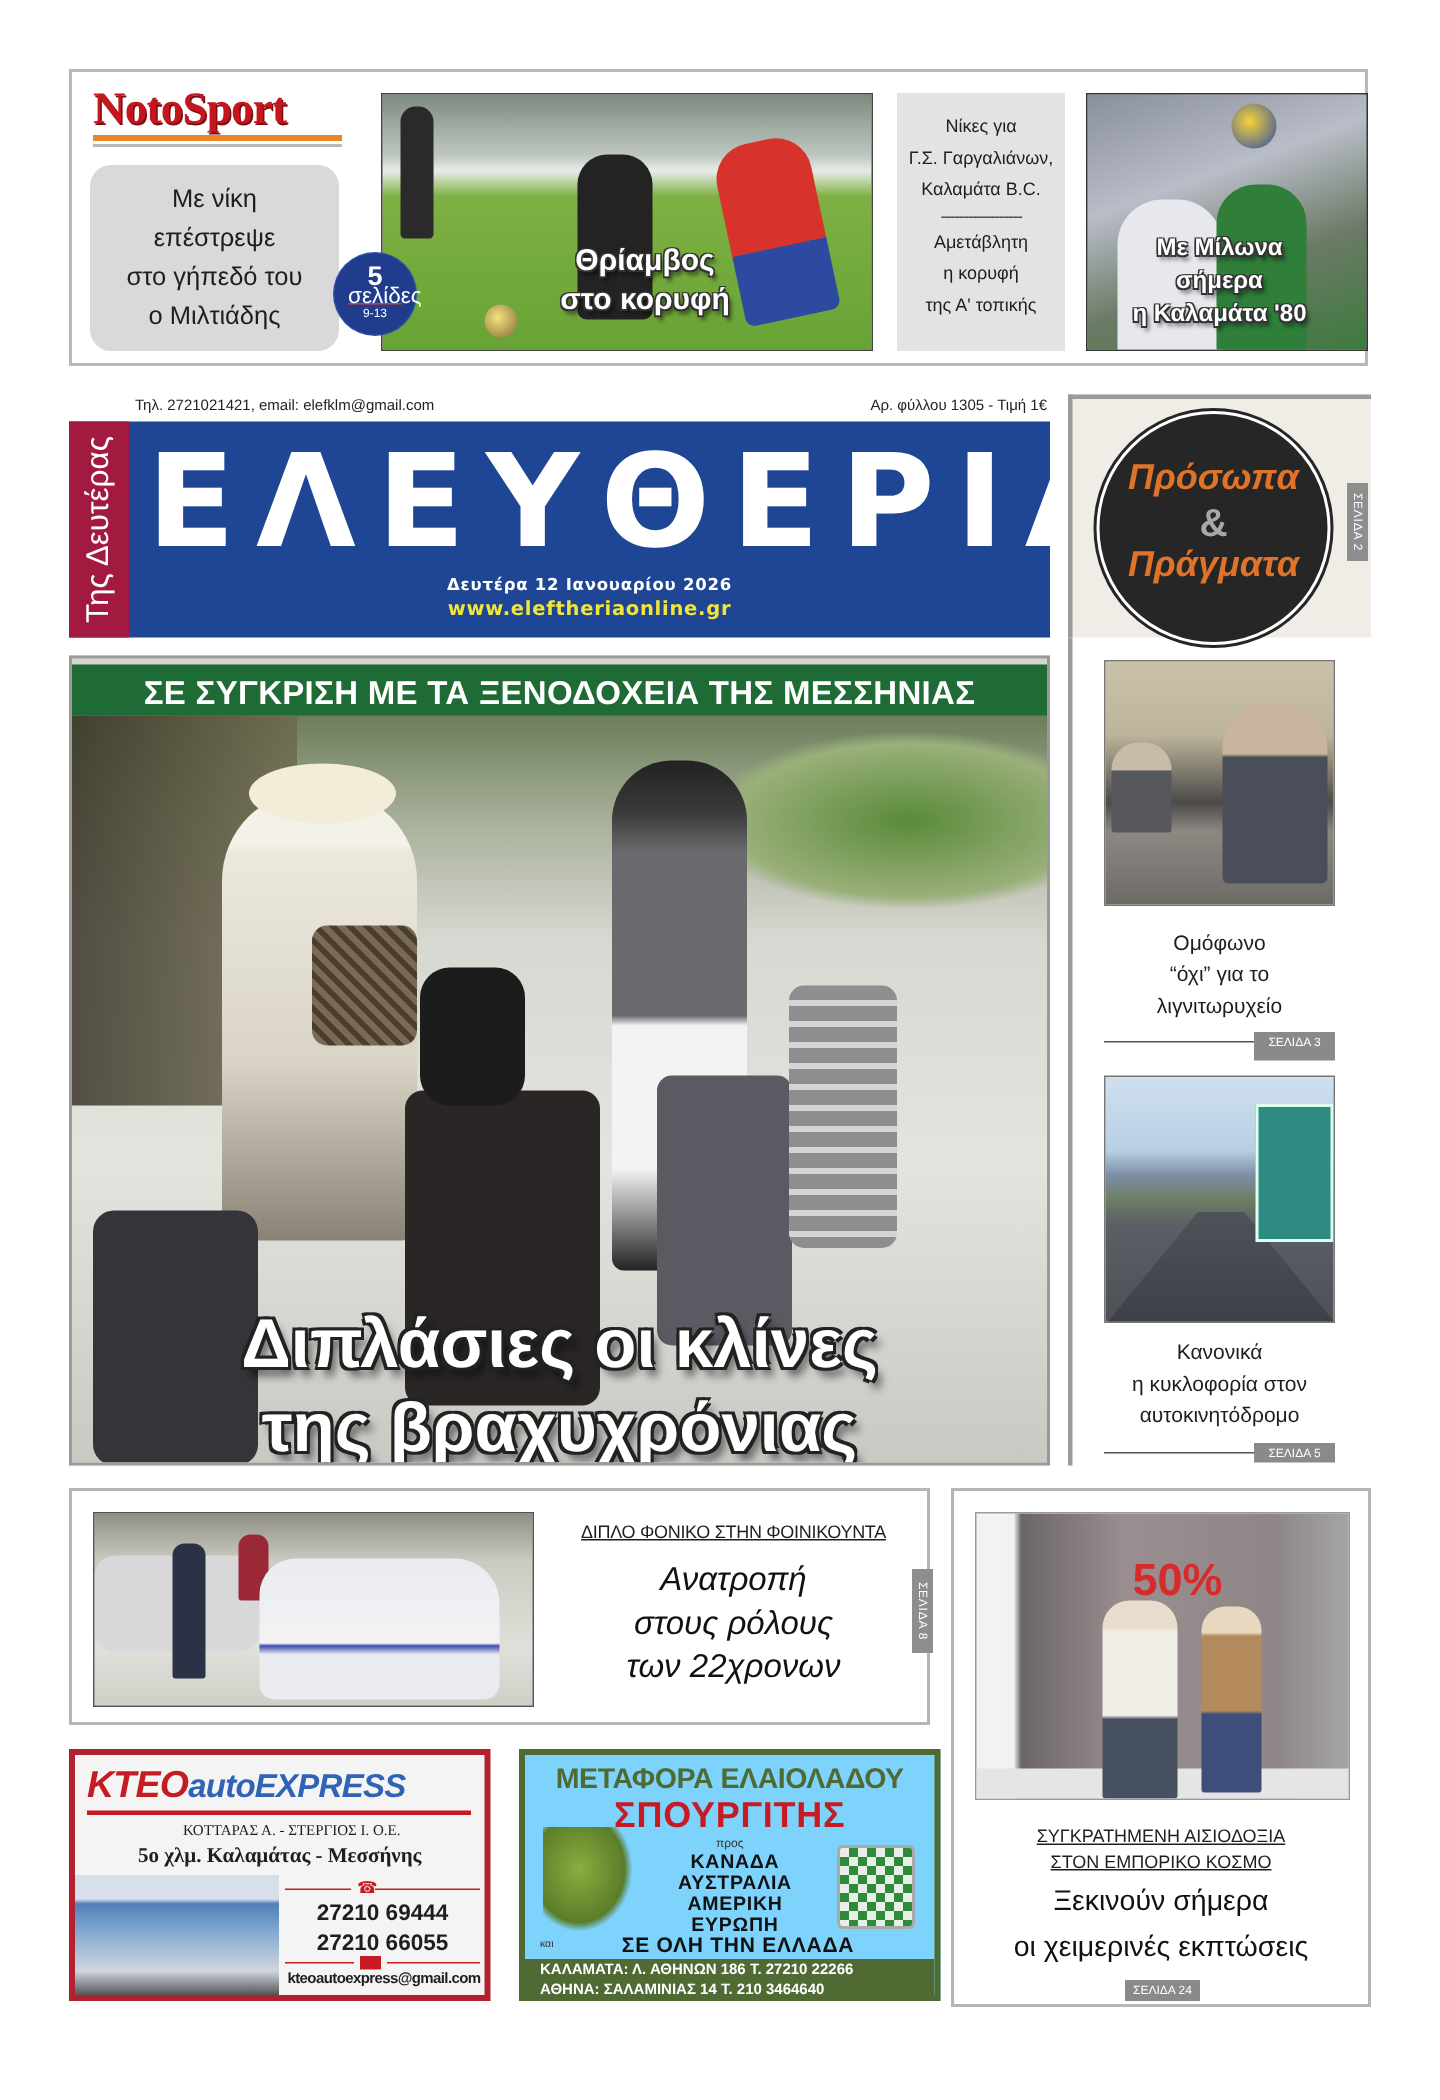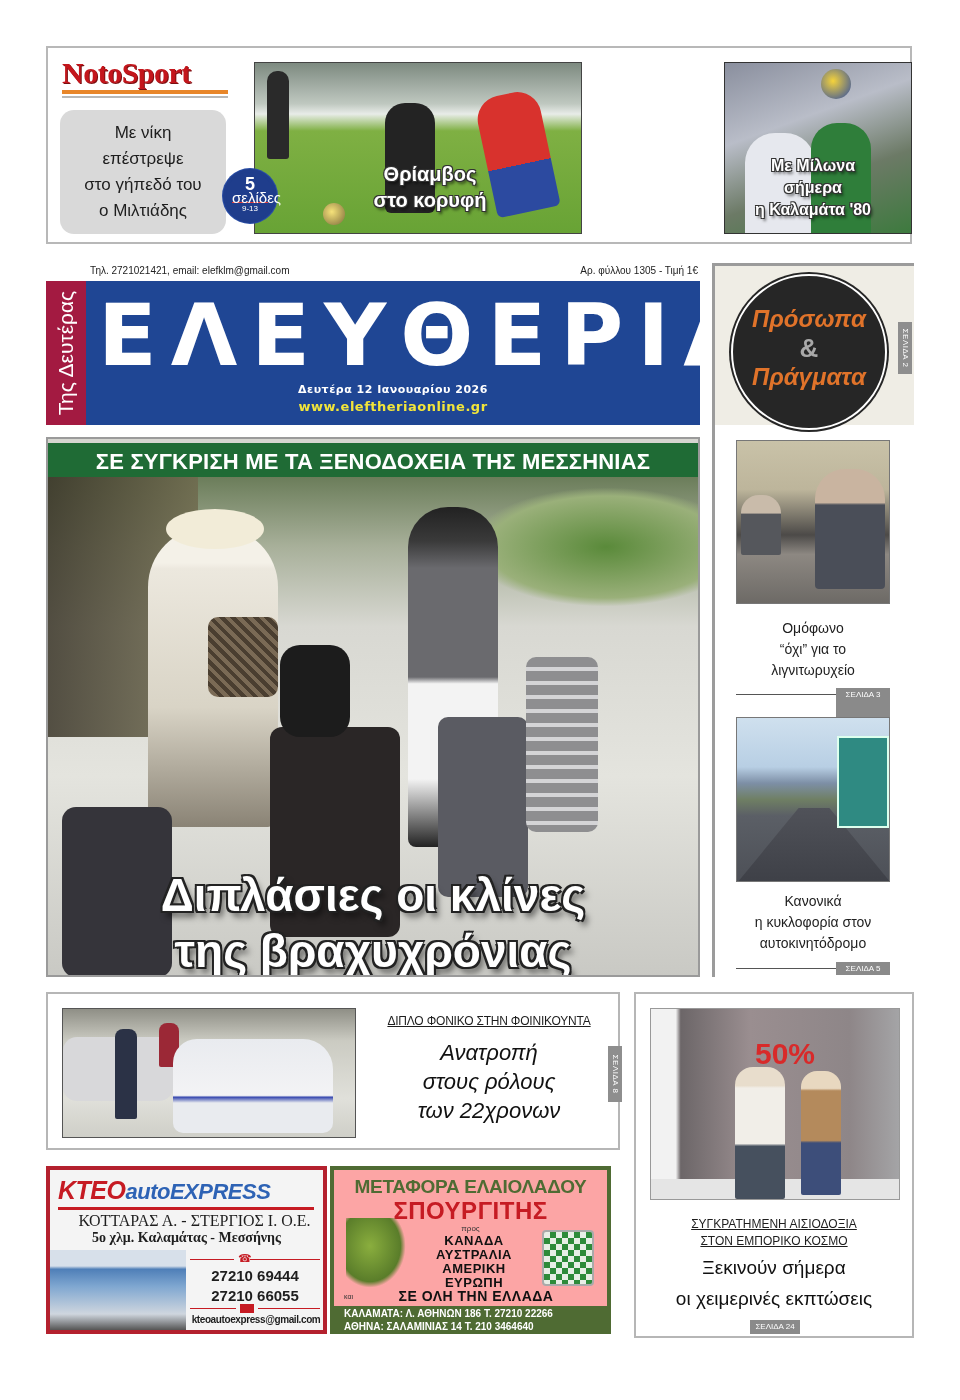--- a/index.html
+++ b/index.html
@@ -70,21 +70,21 @@
   .lp-suitcase4 { left: 14px; top: 330px; width: 110px; height: 170px; background: #35343a; border-radius: 14px; }
   .lead-headline { left: 0; top: 390px; width: 650px; font-size: 46px; line-height: 56px; font-weight: bold; color: #fff; text-align: center; text-shadow: -2px -2px 0 #222, 2px -2px 0 #222, -2px 2px 0 #222, 2px 2px 0 #222, 4px 6px 6px rgba(0,0,0,0.55); }
 
   
   .side-col { left: 712px; top: 425px; width: 3px; height: 552px; background: #9b9b9b; }
   .side-photo1 { left: 736px; top: 440px; width: 154px; height: 164px; background: linear-gradient(180deg,#c9c2a8 0%,#bdb59b 30%,#4c4a48 58%,#8d8882 70%,#6d6a66 100%); border: 1px solid #777; }
   .sp1-man { left: 78px; top: 28px; width: 70px; height: 120px; background: linear-gradient(180deg,#c9b4a0 0%,#c9b4a0 28%,#4a4e58 30%,#4a4e58 100%); border-radius: 30px 30px 4px 4px; }
   .sp1-man2 { left: 4px; top: 54px; width: 40px; height: 60px; background: linear-gradient(180deg,#c9bbaa 0%,#c9bbaa 30%,#55575c 32%); border-radius: 18px 18px 2px 2px; }
   .side-text1 { left: 736px; top: 618px; width: 154px; text-align: center; font-size: 14px; line-height: 21px; color: #1e1e1e; }
   .side-rule1 { left: 736px; top: 694px; width: 100px; height: 1px; background: #555; }
-  .side-tag1 { left: 836px; top: 688px; width: 54px; height: 30px; background: #8a8a8a; color: #fff; font-size: 8px; line-height: 13px; text-align: center; }
+  .side-tag1 { left: 836px; top: 688px; width: 54px; height: 19px; background: #8a8a8a; color: #fff; font-size: 8px; line-height: 13px; text-align: center; }
   .side-photo2 { left: 736px; top: 717px; width: 154px; height: 165px; background: linear-gradient(180deg,#cfe0ee 0%,#b8cfe4 30%,#7d8fa6 40%,#6f7f64 50%,#5b5f66 60%,#4d5057 100%); border: 1px solid #777; }
   .sp2-sign { left: 100px; top: 18px; width: 52px; height: 92px; background: #2f8a82; border: 2px solid #dfe; }
   .sp2-road { left: 0; top: 90px; width: 154px; height: 75px; background: linear-gradient(180deg,#505259,#3e4047); clip-path: polygon(40% 0,60% 0,100% 100%,0 100%); }
   .side-text2 { left: 736px; top: 891px; width: 154px; text-align: center; font-size: 14px; line-height: 21px; color: #1e1e1e; }
   .side-rule2 { left: 736px; top: 968px; width: 100px; height: 1px; background: #555; }
   .side-tag2 { left: 836px; top: 962px; width: 54px; height: 13px; background: #8a8a8a; color: #fff; font-size: 8px; line-height: 13px; text-align: center; }
 
   
   .crime-box { left: 46px; top: 992px; width: 574px; height: 158px; border: 2px solid #b6b6b6; background: #fff; }
   .crime-photo { left: 14px; top: 14px; width: 294px; height: 130px; background: linear-gradient(180deg,#8f8f86 0%,#cbcbc2 25%,#e0e0da 70%,#cfcfc8 100%); border: 1px solid #555; overflow: hidden; }
@@ -106,33 +106,33 @@
   .sales-kicker { left: 0; top: 222px; width: 276px; text-align: center; font-size: 12px; line-height: 17px; text-decoration: underline; color: #1e1e1e; }
   .sales-title { left: 0; top: 258px; width: 276px; text-align: center; font-size: 19px; line-height: 31px; color: #111; }
   .sales-tag { left: 114px; top: 326px; width: 50px; height: 14px; background: #8a8a8a; color: #fff; font-size: 8px; line-height: 14px; text-align: center; }
 
   
   .ad-kteo { left: 46px; top: 1166px; width: 281px; height: 168px; border: 4px solid #b4212e; background: #f4f4f4; overflow: hidden; }
   .kteo-logo { left: 8px; top: 6px; width: 264px; font-size: 25px; font-weight: bold; font-style: italic; letter-spacing: -0.5px; line-height: 28px; }
   .kteo-logo .k1 { color: #c61b23; }
   .kteo-logo .k2 { color: #2e63b5; font-size: 22px; }
   .kteo-rule { left: 8px; top: 37px; width: 256px; height: 3px; background: #c61b23; }
-  .kteo-line1 { left: 0; top: 42px; width: 271px; text-align: center; font-family: "Liberation Serif", serif; font-size: 16px; line-height: 17px; color: #1e1e1e; padding-left: 18px; }
+  .kteo-line1 { left: 0; top: 42px; width: 271px; text-align: center; font-family: "Liberation Serif", serif; font-size: 10px; line-height: 17px; color: #1e1e1e; padding-left: 18px; }
   .kteo-line2 { left: 0; top: 59px; width: 273px; text-align: center; font-family: "Liberation Serif", serif; font-size: 14px; font-weight: bold; line-height: 17px; color: #1e1e1e; }
   .kteo-photo { left: 0; top: 80px; width: 136px; height: 80px; background: linear-gradient(180deg,#d7e0ea 0%,#d7e0ea 20%,#4f7fb8 24%,#7ea6d0 45%,#cfd6de 80%,#555 100%); }
   .kteo-phone-icon { left: 188px; top: 82px; font-size: 11px; color: #c61b23; }
   .kteo-phone-rule-l { left: 140px; top: 89px; width: 44px; height: 1px; background: #c61b23; }
   .kteo-phone-rule-r { left: 200px; top: 89px; width: 70px; height: 1px; background: #c61b23; }
   .kteo-phones { left: 140px; top: 96px; width: 130px; text-align: center; font-size: 15px; font-weight: bold; line-height: 20px; color: #1e1e1e; }
   .kteo-mail-icon { left: 190px; top: 134px; width: 14px; height: 9px; background: #c61b23; }
   .kteo-mail-rule-l { left: 140px; top: 138px; width: 46px; height: 1px; background: #c61b23; }
   .kteo-mail-rule-r { left: 208px; top: 138px; width: 62px; height: 1px; background: #c61b23; }
   .kteo-email { left: 138px; top: 144px; width: 136px; text-align: center; font-size: 10px; font-weight: bold; letter-spacing: -0.4px; color: #1e1e1e; }
 
-  .ad-oil { left: 330px; top: 1166px; width: 281px; height: 168px; border: 4px solid #4f6b33; background: #fca5a5; overflow: hidden; }
+  .ad-oil { left: 346px; top: 1166px; width: 281px; height: 168px; border: 4px solid #4f6b33; background: #7dd3fc; overflow: hidden; }
   .oil-title { left: 0; top: 6px; width: 273px; text-align: center; font-size: 19px; font-weight: bold; color: #4f6b33; line-height: 22px; letter-spacing: -0.3px; }
   .oil-name { left: 0; top: 28px; width: 273px; text-align: center; font-size: 24px; font-weight: bold; color: #c61b23; line-height: 26px; letter-spacing: 0.5px; }
   .oil-pros { left: 0; top: 54px; width: 273px; text-align: center; font-size: 8px; color: #333; }
   .oil-dest { left: 70px; top: 64px; width: 140px; text-align: center; font-size: 13px; font-weight: bold; line-height: 14px; color: #111; letter-spacing: 0.5px; }
   .oil-kai { left: 10px; top: 123px; font-size: 7px; color: #333; }
   .oil-all { left: 22px; top: 118px; width: 240px; text-align: center; font-size: 14px; font-weight: bold; color: #111; letter-spacing: 0.5px; }
   .oil-branch { left: 12px; top: 48px; width: 60px; height: 70px; background: radial-gradient(ellipse at 40% 40%, #8aae3e, #5a7d2a 60%, transparent 70%); }
   .oil-can { left: 208px; top: 60px; width: 52px; height: 56px; background: repeating-conic-gradient(#2e8b3a 0 25%, #e8efe6 0 50%) 0 0/12px 12px; border: 2px solid #aaa; border-radius: 4px; }
   .oil-footer { left: 0; top: 136px; width: 273px; height: 28px; background: #4f6b33; color: #fff; font-size: 10px; line-height: 13px; padding: 1px 0 0 10px; font-weight: bold; }
   .oil-footer b { font-weight: bold; }
@@ -159,20 +159,29 @@
     <div class="abs fb-ball"></div>
     <div class="abs overlay-title fb-title">
       <div>Θρίαμβος</div>
       <div>στο κορυφή</div>
     </div>
   </div>
   <div class="abs badge-5">
     <div class="n">5</div>
     <div class="l">σελίδες</div>
     <div class="p">9-13</div>
+  </div>
+  <div class="abs sport-box2">
+    <div>Νίκες για</div>
+    <div>Γ.Σ. Γαργαλιάνων,</div>
+    <div>Καλαμάτα B.C.</div>
+    <div class="dash">------------------</div>
+    <div>Αμετάβλητη</div>
+    <div>η κορυφή</div>
+    <div>της Α' τοπικής</div>
   </div>
   <div class="abs photo photo-volley">
     <div class="abs vb-player1"></div>
     <div class="abs vb-player2"></div>
     <div class="abs vb-ball"></div>
     <div class="abs overlay-title vb-title">
       <div>Με Μίλωνα</div>
       <div>σήμερα</div>
       <div>η Καλαμάτα '80</div>
     </div>

